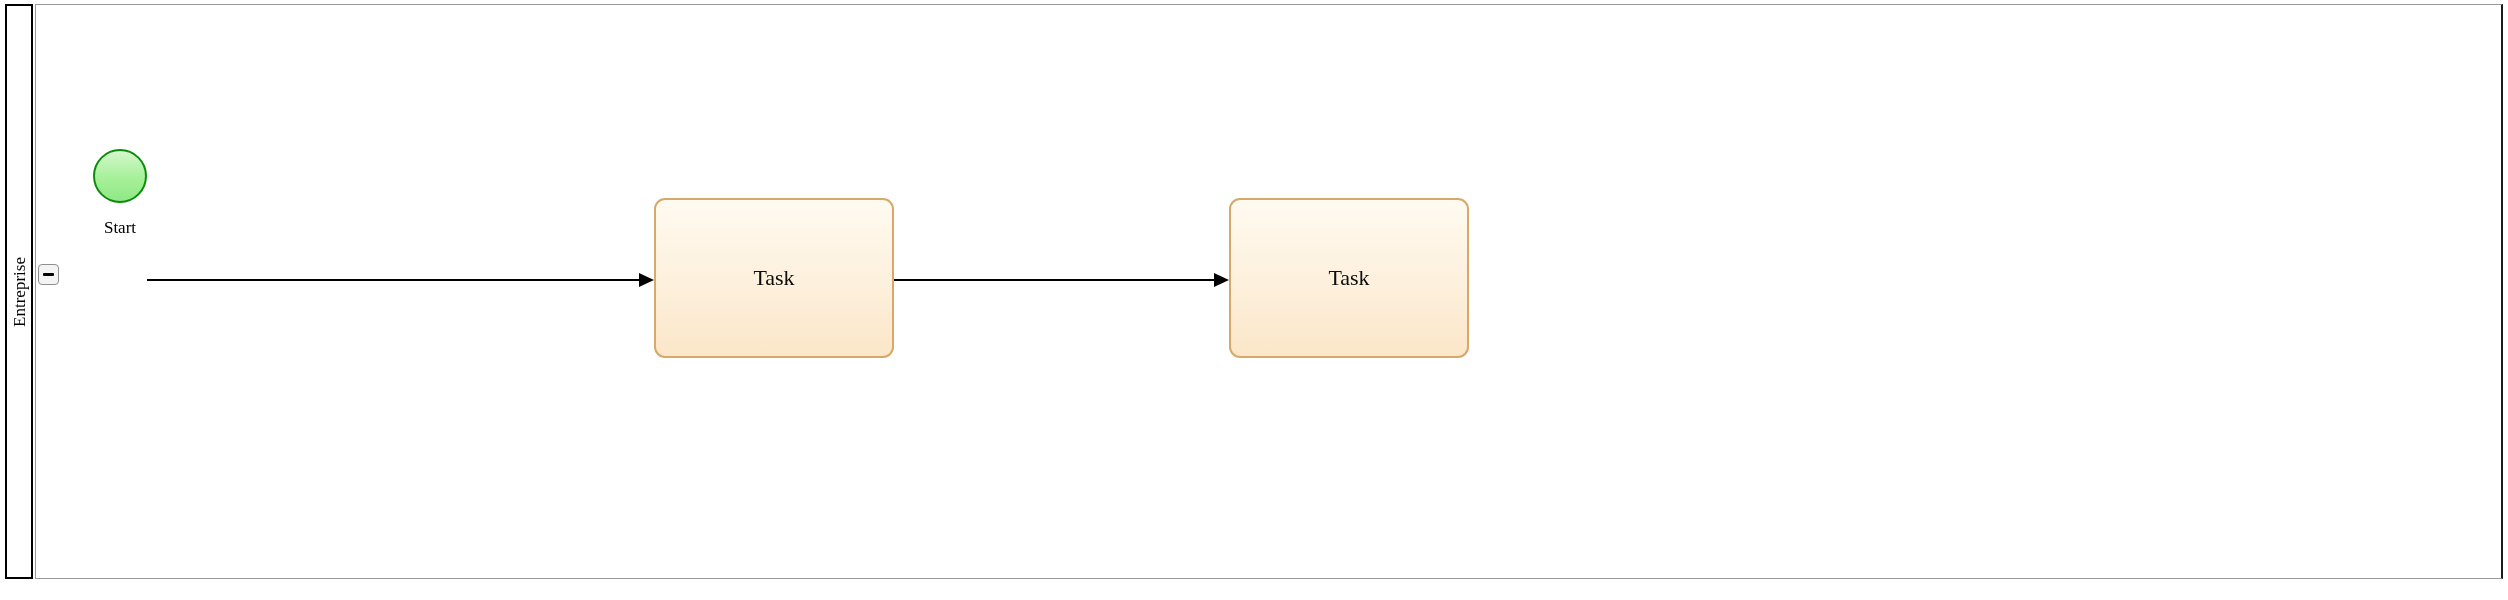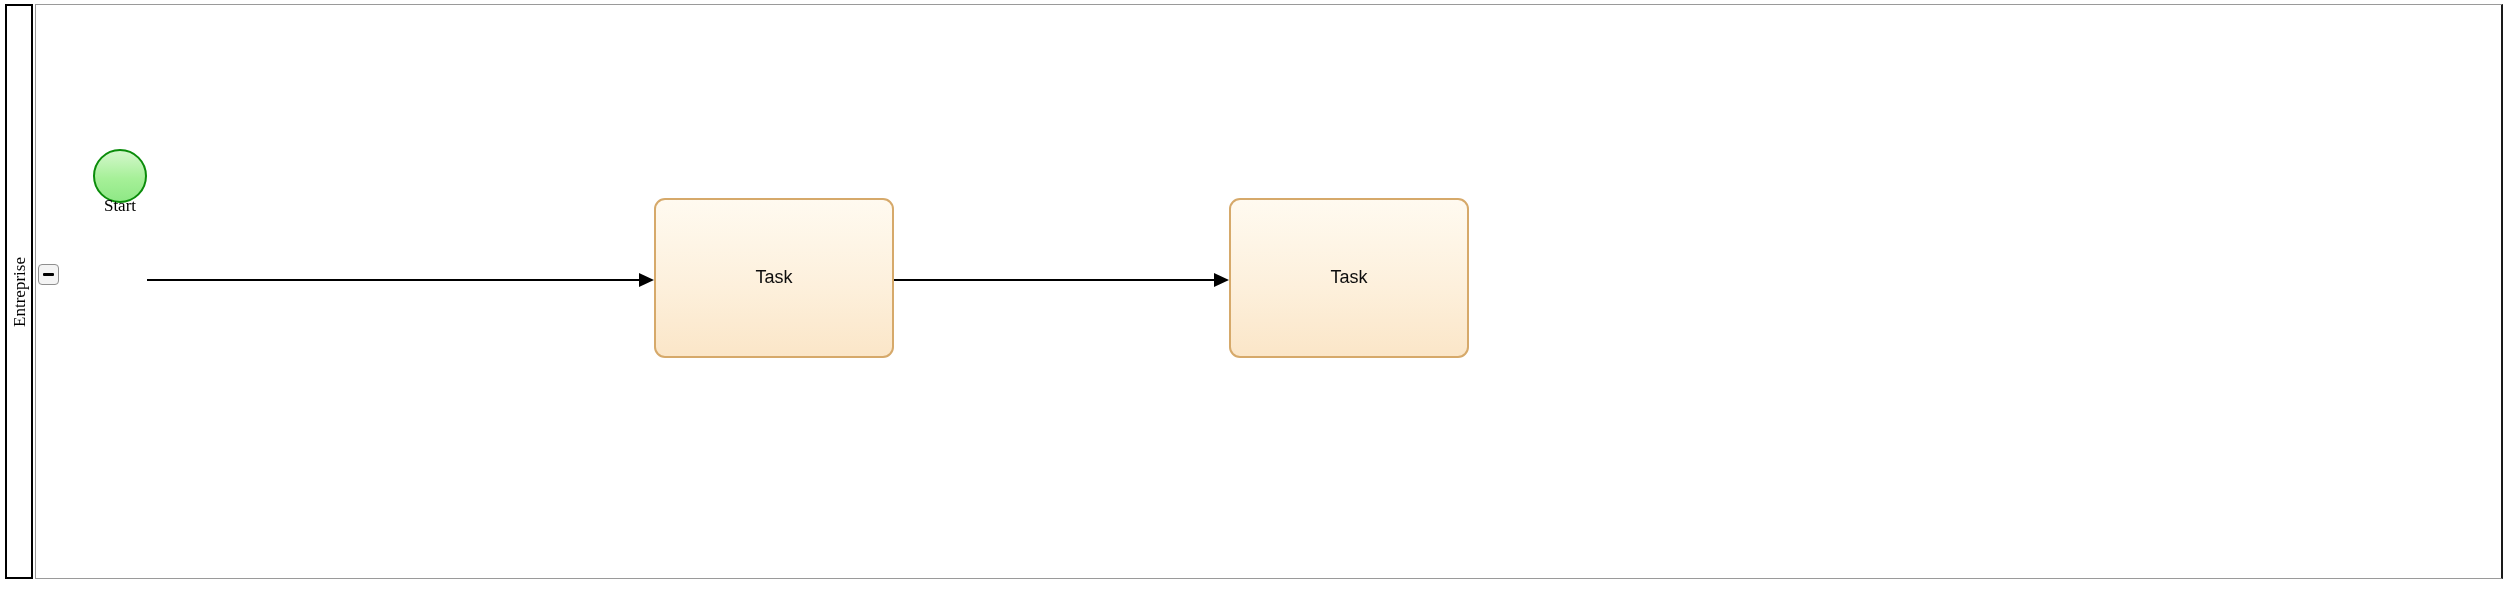--- a/index.html
+++ b/index.html
@@ -105,43 +105,43 @@
     width: 54px;
     height: 54px;
     box-sizing: border-box;
     border-radius: 50%;
     border: 2px solid #0a8c0a;
     background: linear-gradient(to bottom, #d4f7cc 0%, #a6f098 55%, #8fe886 100%);
   }
   .start-label {
     position: absolute;
     left: 93px;
-    top: 196px;
+    top: 218px;
     width: 54px;
     text-align: center;
     font-family: "Liberation Serif", serif;
     font-size: 17px;
     color: #000000;
     white-space: nowrap;
   }
 
   
   .task {
     position: absolute;
     box-sizing: border-box;
     border: 2px solid #d6a96a;
     border-radius: 11px;
     background: linear-gradient(to bottom, #fffaf0 0%, #fdf0dc 55%, #fbe6c8 100%);
     display: flex;
     align-items: center;
     justify-content: center;
   }
   .task .task-label {
-    font-family: Liberation Sans, sans-serif;
-    font-size: 18px;
+    font-family: Liberation Serif, serif;
+    font-size: 22px;
     color: #0d0d0d;
     text-align: center;
     line-height: 1.2;
     padding: 0 6px;
   }
 
   #task-1 {
     left: 654px;
     top: 198px;
     width: 240px;

